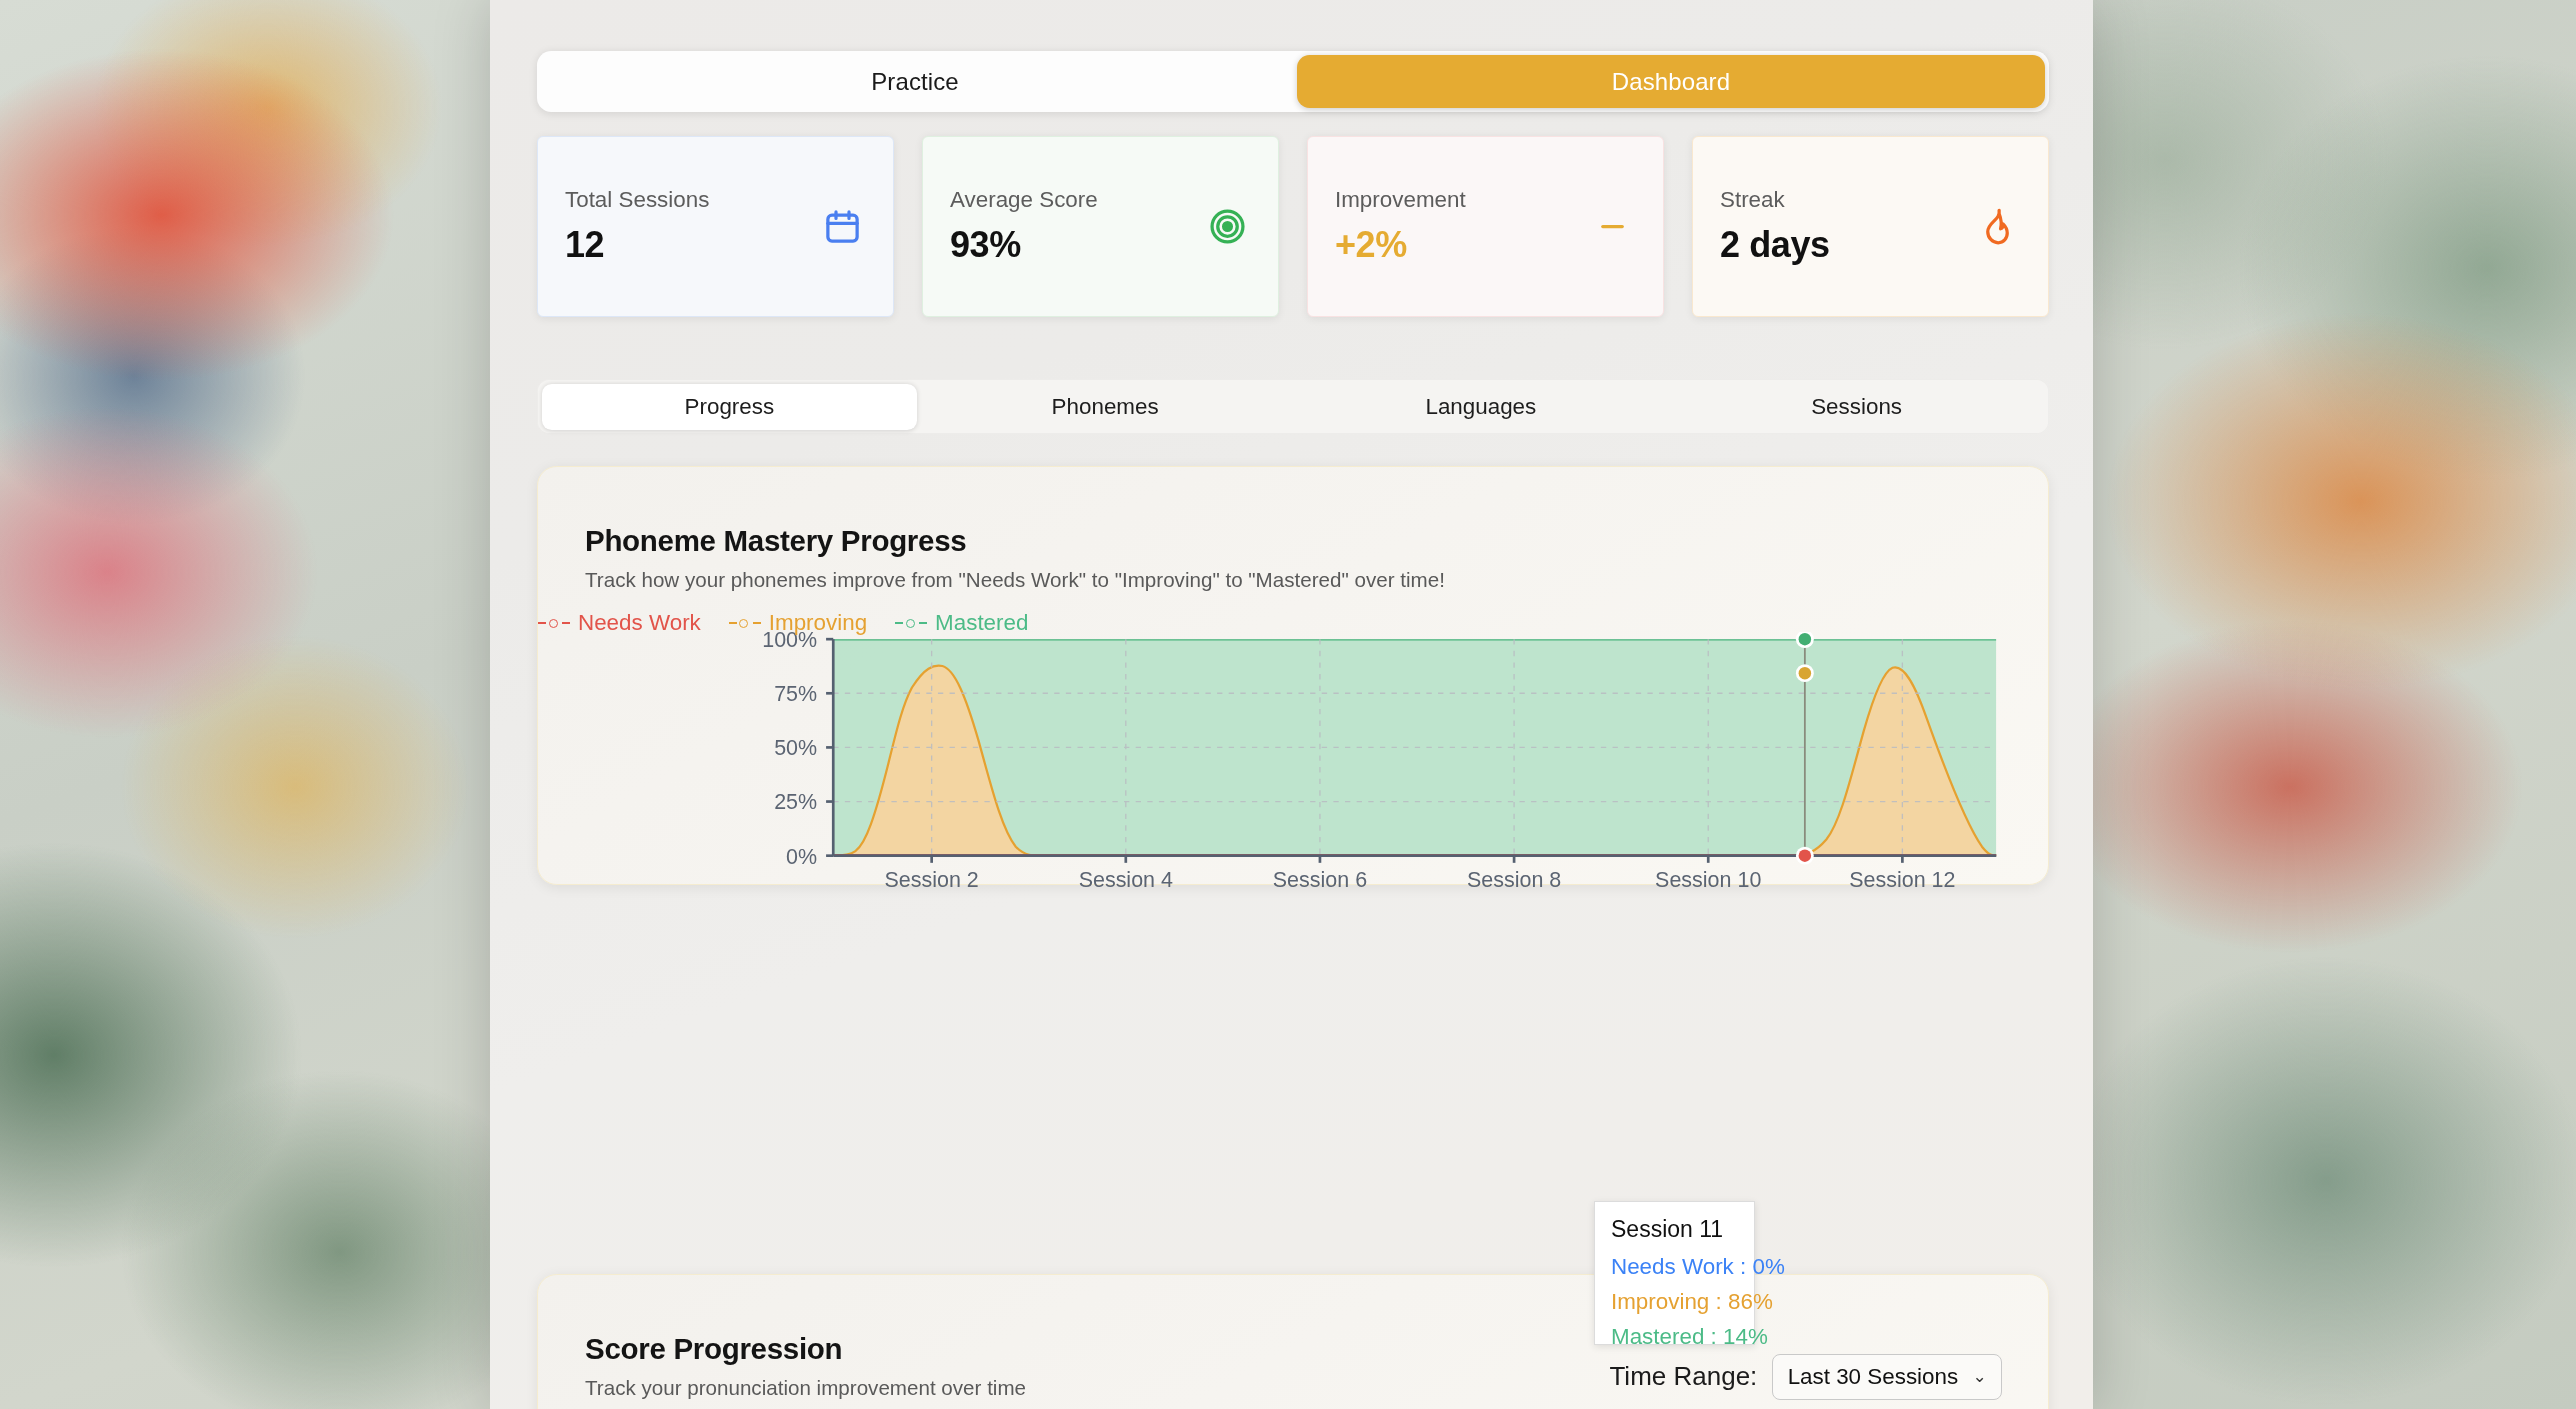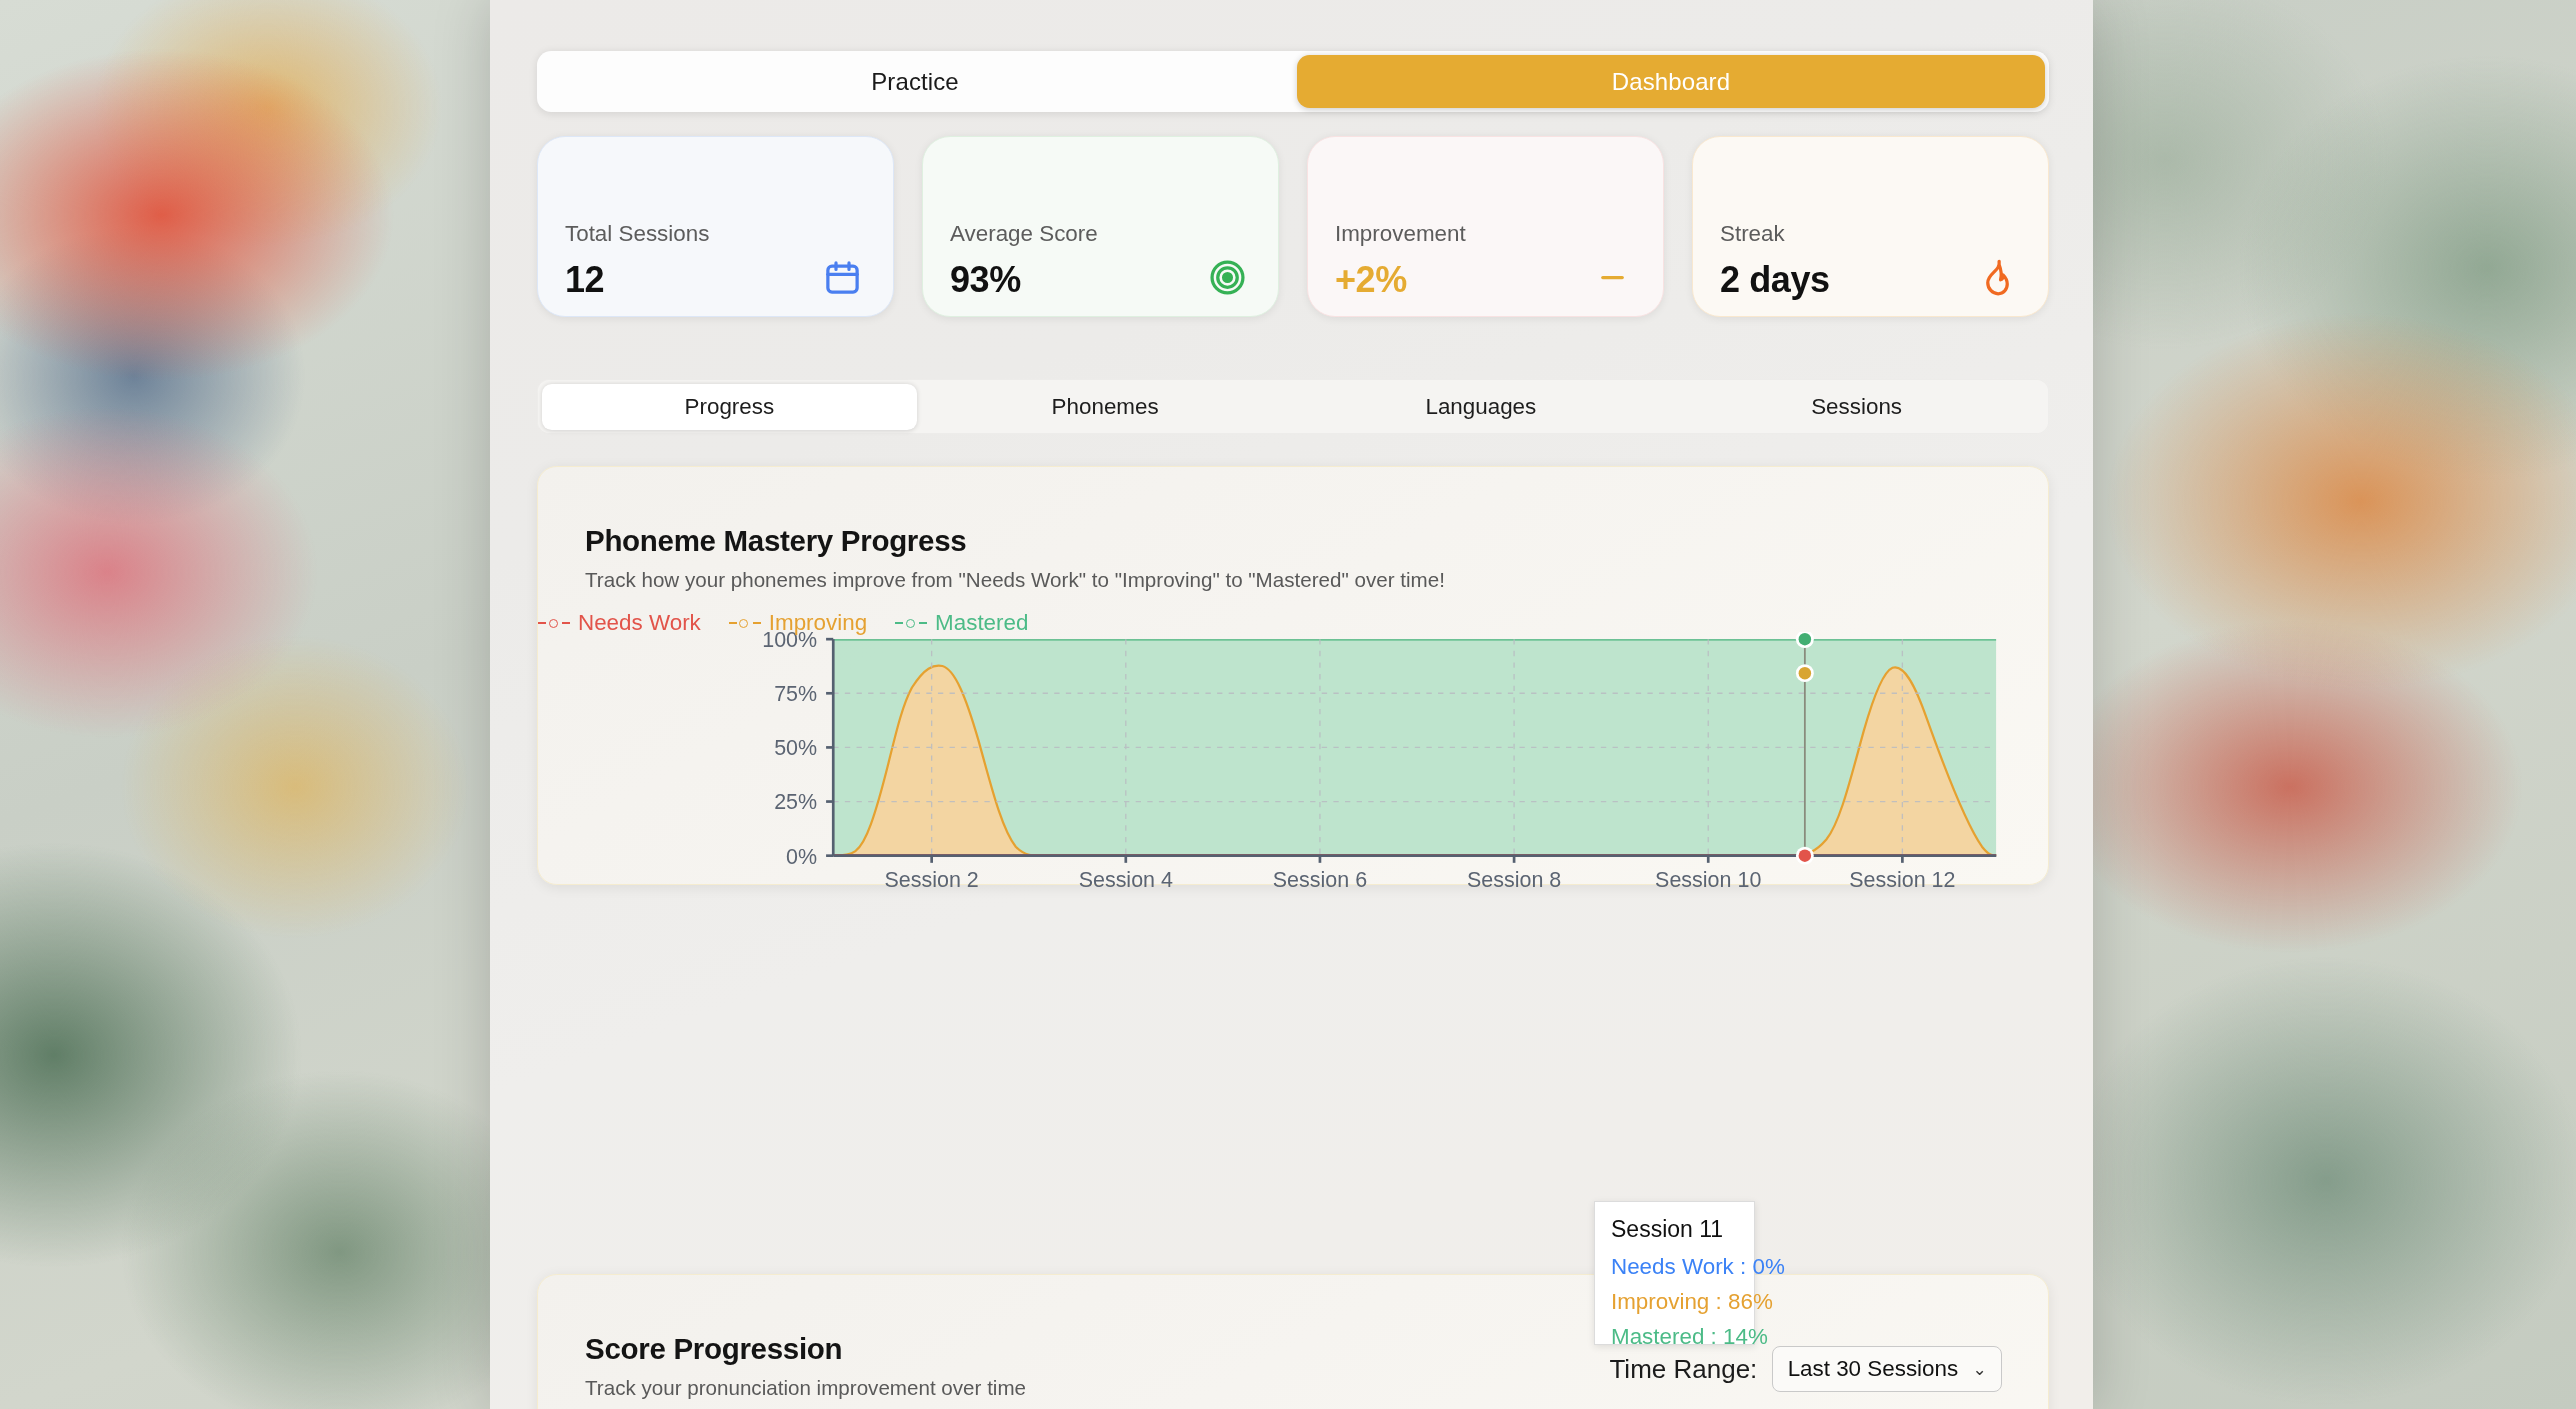--- a/index.html
+++ b/index.html
@@ -41,22 +41,22 @@
   .seg-btn {
     flex: 1; display: flex; align-items: center; justify-content: center;
     font-size: 24px; color: #1a1a1a; border-radius: 12.5px; margin: 3.6px;
     cursor: pointer; letter-spacing: 0.1px;
   }
   .seg-btn.active { background: #e5ab32; color: #ffffff; box-shadow: 0 1.8px 6.3px rgba(0,0,0,.18); text-align: center; }
 
   
   .stats { position: absolute; left: 0; top: 136px; width: 1512px; height: 181px; display: flex; gap: 28px; }
   .stat {
-    flex: 1; border-radius: 28px; padding: 15px 27px; position: relative;
-    display: flex; align-items: flex-end; justify-content: space-between;
+    flex: 1; border-radius: 6px; padding: 15px 27px; position: relative;
+    display: flex; align-items: center; justify-content: space-between;
     box-shadow: 0 1.8px 8px rgba(0,0,0,.07);
   }
   .stat.blue   { background: #f6f8fb; border: 1.8px solid #dde7f7; }
   .stat.green  { background: #f6faf6; border: 1.8px solid #dff0e0; }
   .stat.red    { background: #fbf7f7; border: 1.8px solid #f8e2e2; }
   .stat.orange { background: #fcf9f4; border: 1.8px solid #f9e8cf; }
   .stat-label { font-size: 22.4px; color: #5c5c5c; margin-bottom: 11.6px; }
   .stat-value { font-size: 36px; font-weight: bold; color: #111; letter-spacing: -0.4px; }
   .stat-value.amber { color: #e5ab32; }
   .stat-icon { width: 47px; height: 47px; display: flex; align-items: center; justify-content: center; }
@@ -78,21 +78,21 @@
     position: absolute; left: 0; width: 1512px; border-radius: 19.7px;
     background: linear-gradient(150deg, #f3f1ed 0%, #f6f4f0 45%, #faf8f3 100%);
     border: 1.8px solid #f5ecd0; box-shadow: 0 2.7px 12.5px rgba(0,0,0,.07);
   }
   #card-progress { top: 466px; height: 419px; }
   #card-score    { top: 1274px; height: 268px; }
 
   .card-title { font-size: 29.5px; font-weight: bold; color: #141414; letter-spacing: -0.3px; }
   .card-sub   { font-size: 20.6px; color: #595959; margin-top: 9.8px; }
   .card-head  { position: absolute; left: 47px; top: 57px; }
-  .card-head-row { display: flex; align-items: center; justify-content: space-between; width: 1417px; }
+  .card-head-row { display: flex; align-items: flex-end; justify-content: space-between; width: 1417px; }
 
   
   .chart-wrap { position: absolute; left: 0; top: 165px; width: 1512px; height: 255px; }
   svg.chart { display: block; }
 
   .legend {
     position: absolute; left: 0; top: 1120px; width: 1512px;
     display: flex; justify-content: flex-start; align-items: center; gap: 28px;
   }
   .leg { display: flex; align-items: center; gap: 8px; font-size: 22.4px; }

